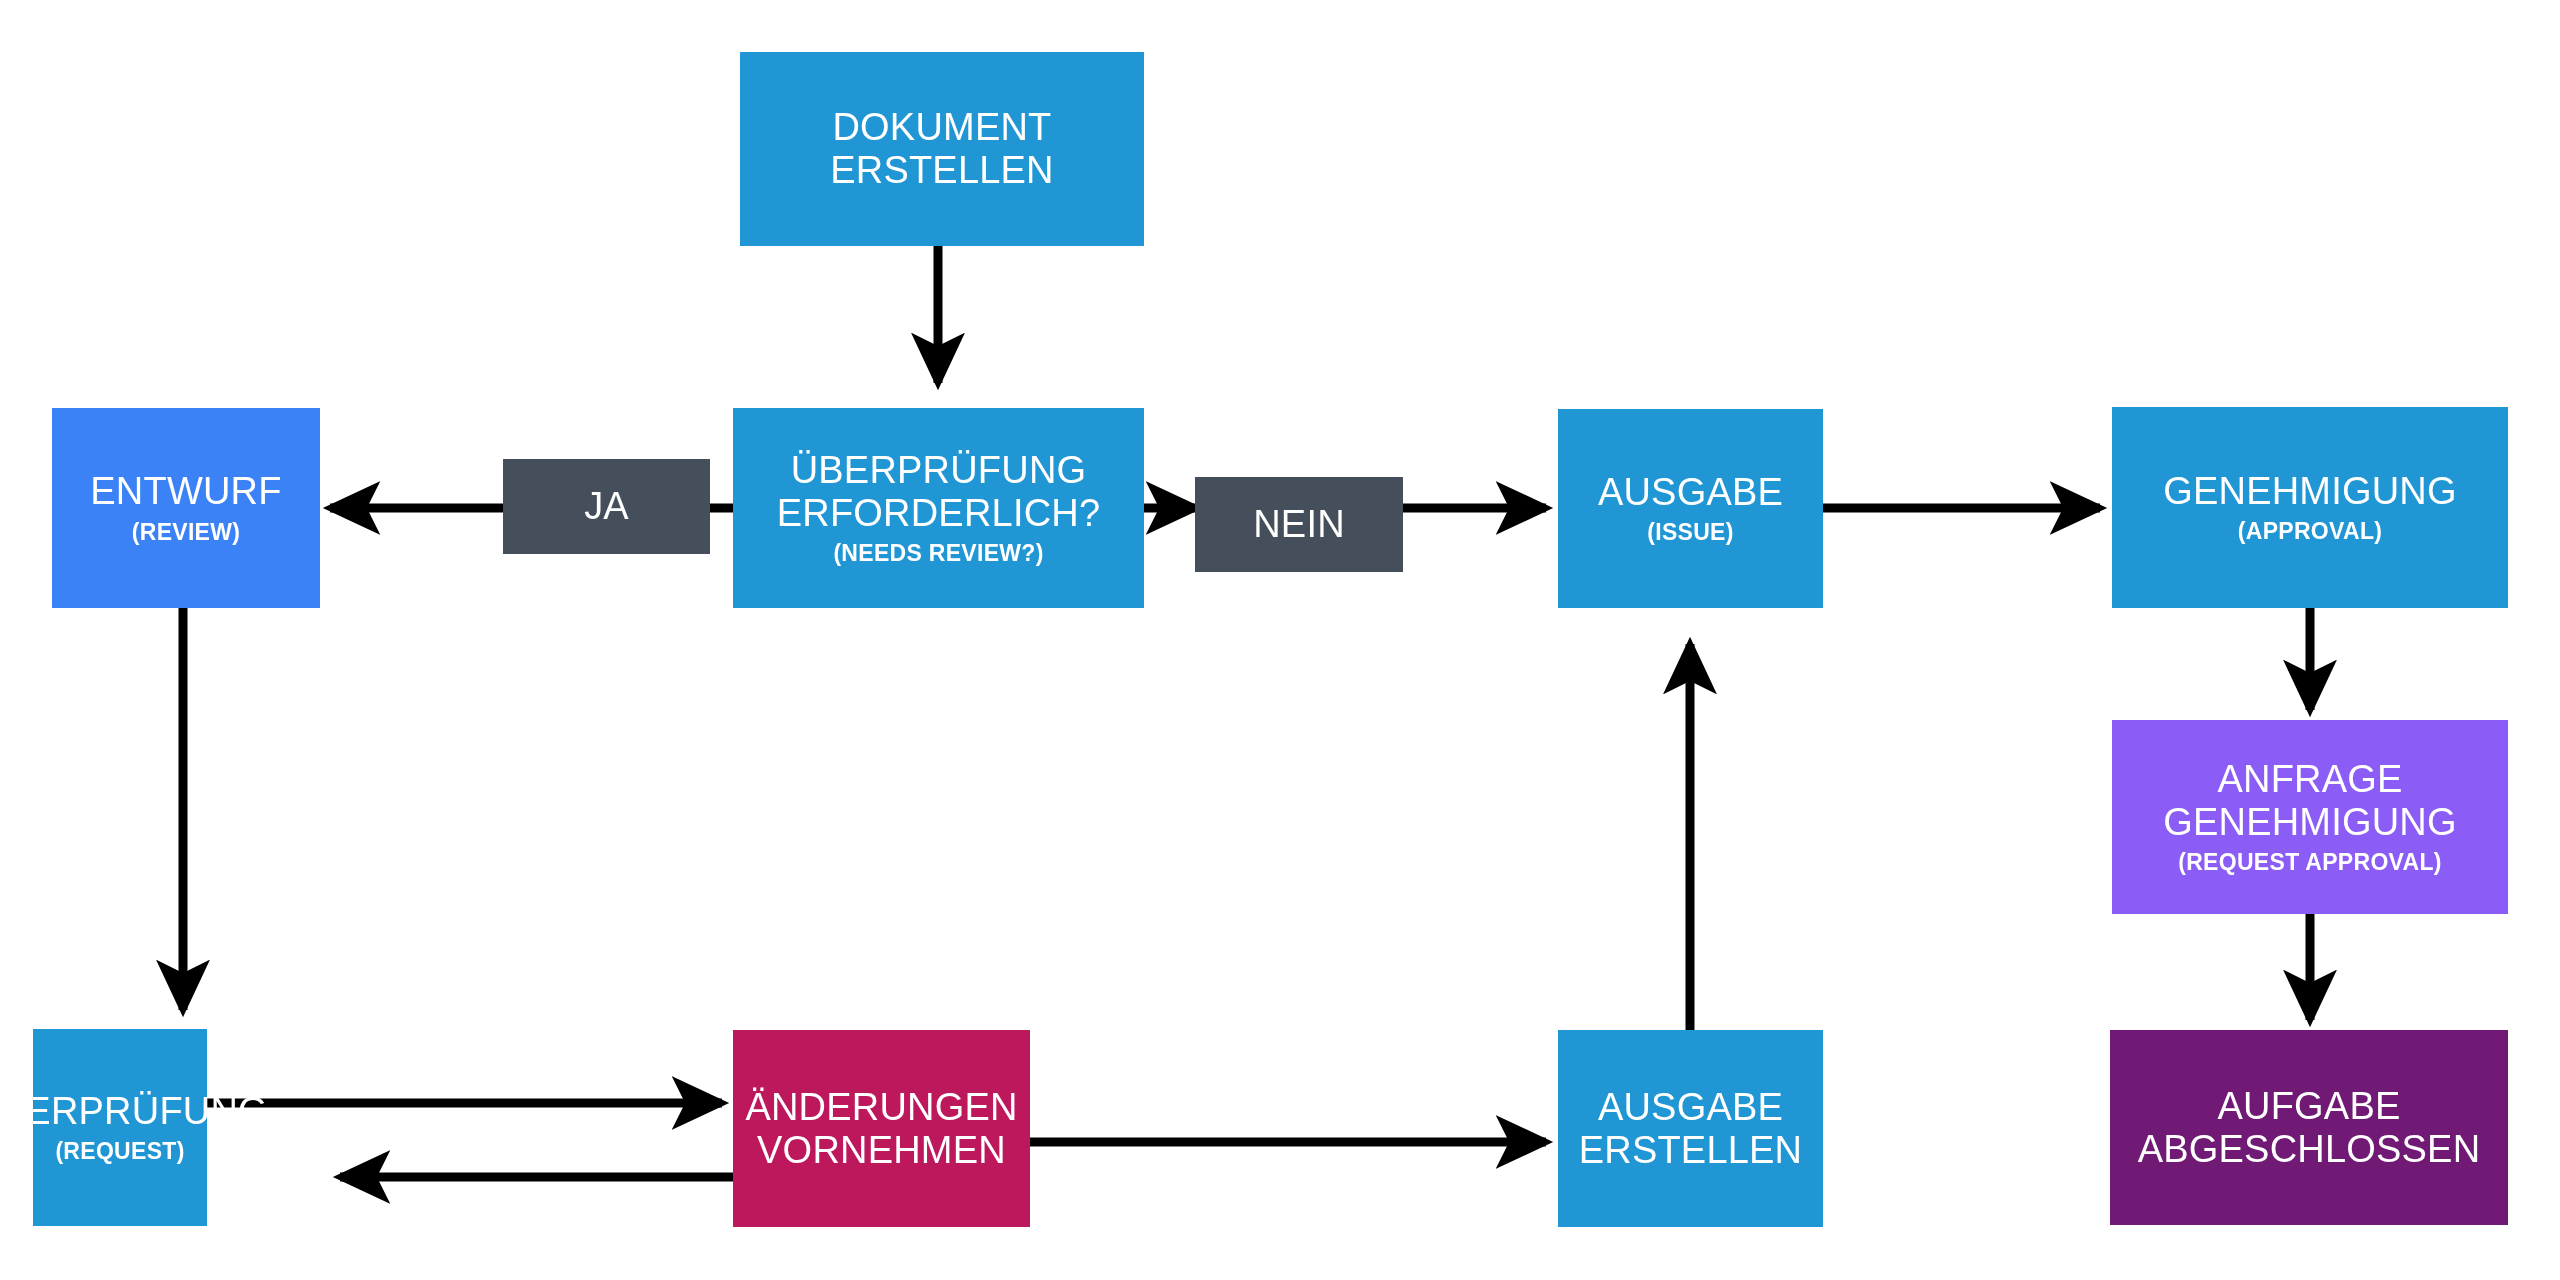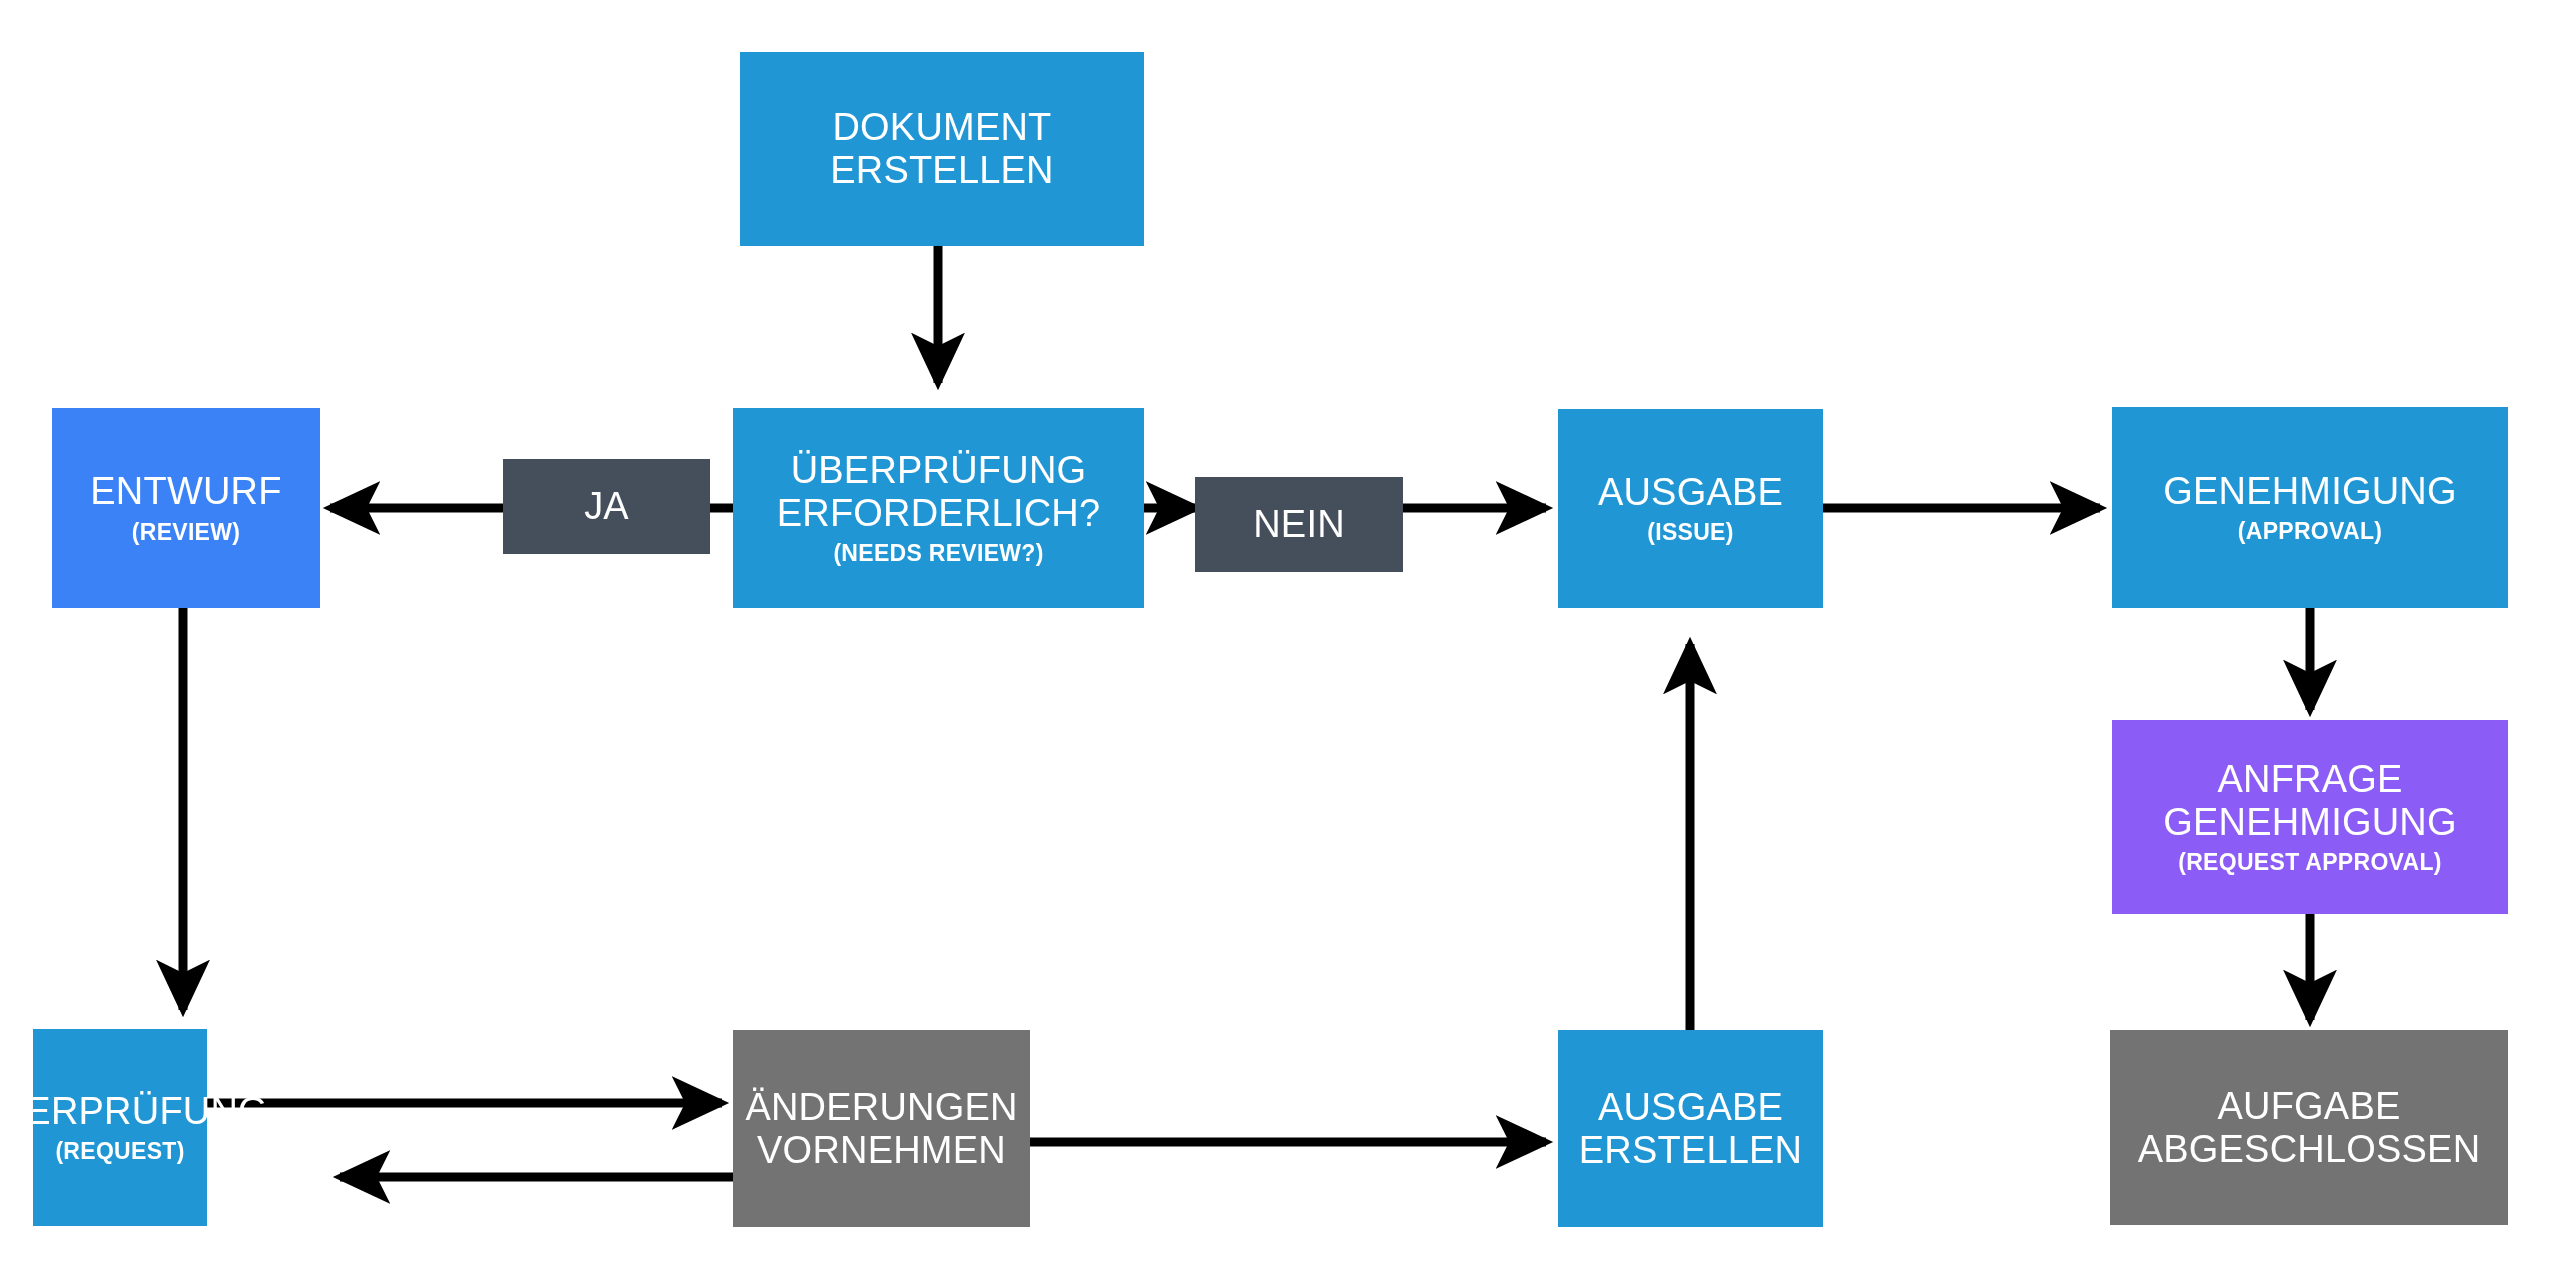--- a/index.html
+++ b/index.html
@@ -102,31 +102,31 @@
         <div class="subtitle">(ISSUE)</div>
       </div>
       <div class="node process" style="left: 2112px; top: 407px; width: 396px; height: 201px; background: rgb(33, 150, 212);">
         <div class="title">GENEHMIGUNG</div>
         <div class="subtitle">(APPROVAL)</div>
       </div>
       <div class="node process" style="left: 33px; top: 1029px; width: 174px; height: 197px; background: rgb(33, 150, 212);">
         <div class="title">ÜBERPRÜFUNG</div>
         <div class="subtitle">(REQUEST)</div>
       </div>
-      <div class="node process" style="left: 733px; top: 1030px; width: 297px; height: 197px; background: #737373;">
+      <div class="node process" style="left: 733px; top: 1030px; width: 297px; height: 197px; background: #be185d;">
         <div class="title">ÄNDERUNGEN
 VORNEHMEN</div>
       </div>
       <div class="node process" style="left: 1558px; top: 1030px; width: 265px; height: 197px; background: rgb(33, 150, 212);">
         <div class="title">AUSGABE
 ERSTELLEN</div>
       </div>
       <div class="node process" style="left: 2112px; top: 720px; width: 396px; height: 194px; background: #8b5cf6;">
         <div class="title">ANFRAGE
 GENEHMIGUNG</div>
         <div class="subtitle">(REQUEST APPROVAL)</div>
       </div>
-      <div class="node process" style="left: 2110px; top: 1030px; width: 398px; height: 195px; background: #737373;">
+      <div class="node process" style="left: 2110px; top: 1030px; width: 398px; height: 195px; background: #701a75;">
         <div class="title">AUFGABE
 ABGESCHLOSSEN</div>
       </div>
     </div>
 </div>
 
 </body></html>

